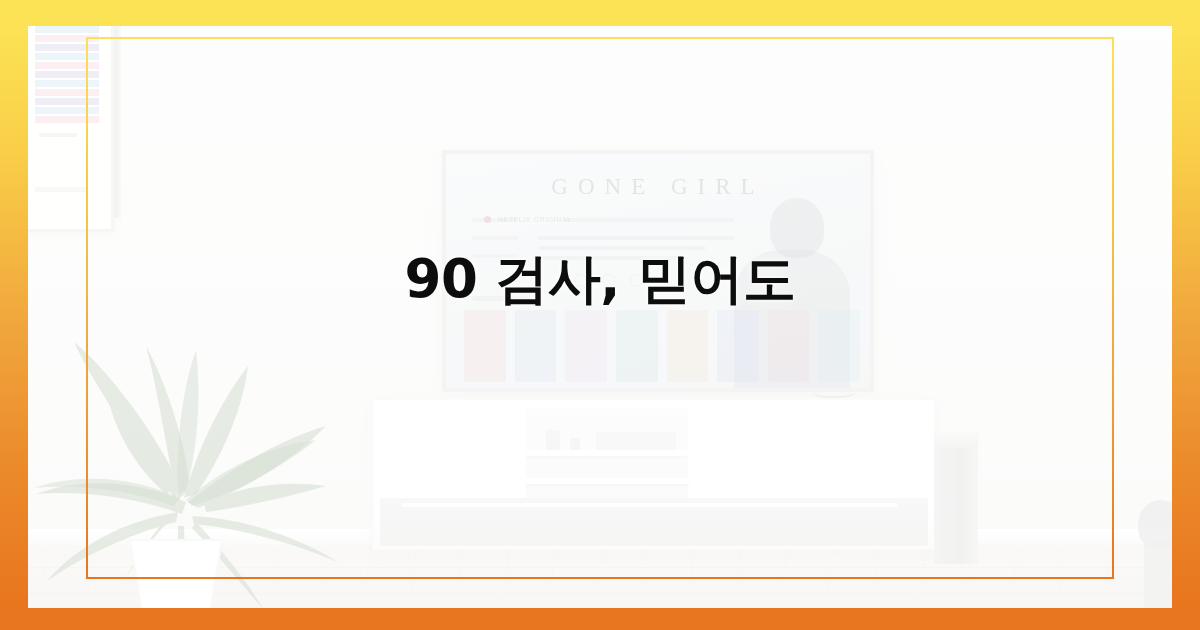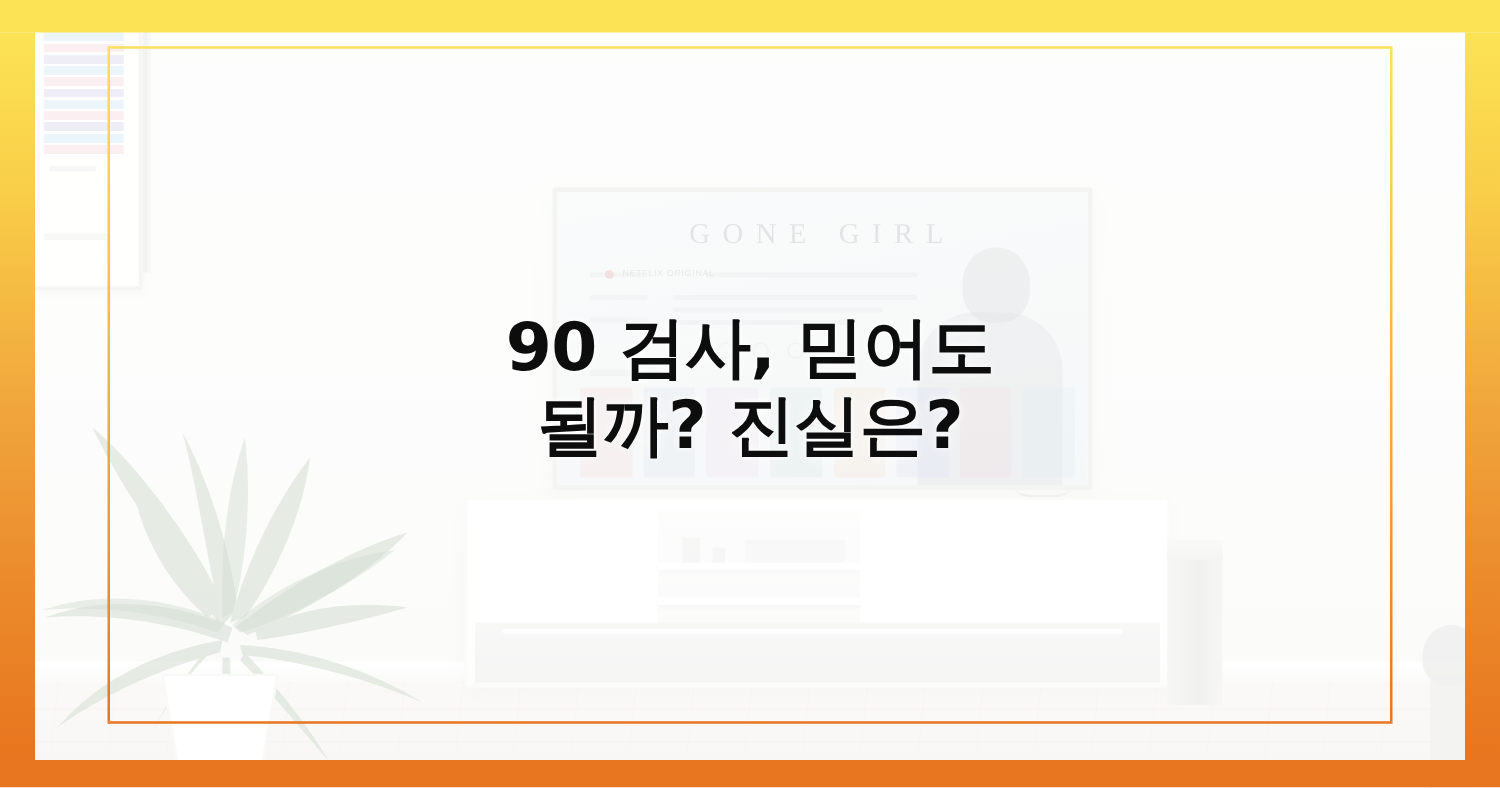--- a/index.html
+++ b/index.html
@@ -10,21 +10,21 @@
   body {
     font-family: "Liberation Sans", "DejaVu Sans", sans-serif;
   }
 
   
   #banner {
     position: relative;
     width: 1200px;
     height: 630px;
     overflow: hidden;
-    background: #fca5a5;
+    background: #86efac;
   }
 
   
   .photo-layer {
     position: absolute;
     inset: 0;
     overflow: hidden;
     background: linear-gradient(180deg, #fbfbfa 0%, #f7f7f5 55%, #f3f2ef 100%);
   }
 
@@ -512,19 +512,18 @@
       </g>
       <path d="M104 290 L196 290 L184 360 L116 360 Z" fill="#ffffff" stroke="#ececea" stroke-width="2"></path>
     </svg>
 
   </div>
 
   <div class="wash"></div>
 
   <div class="headline">
     <span class="headline-line">90 검사, 믿어도</span>
-    <span class="headline-line">될까? 진실은?</span>
   </div>
 
   <div class="inner-line"></div>
   <div class="outer-frame"></div>
 
 </div>
 
 </body></html>

